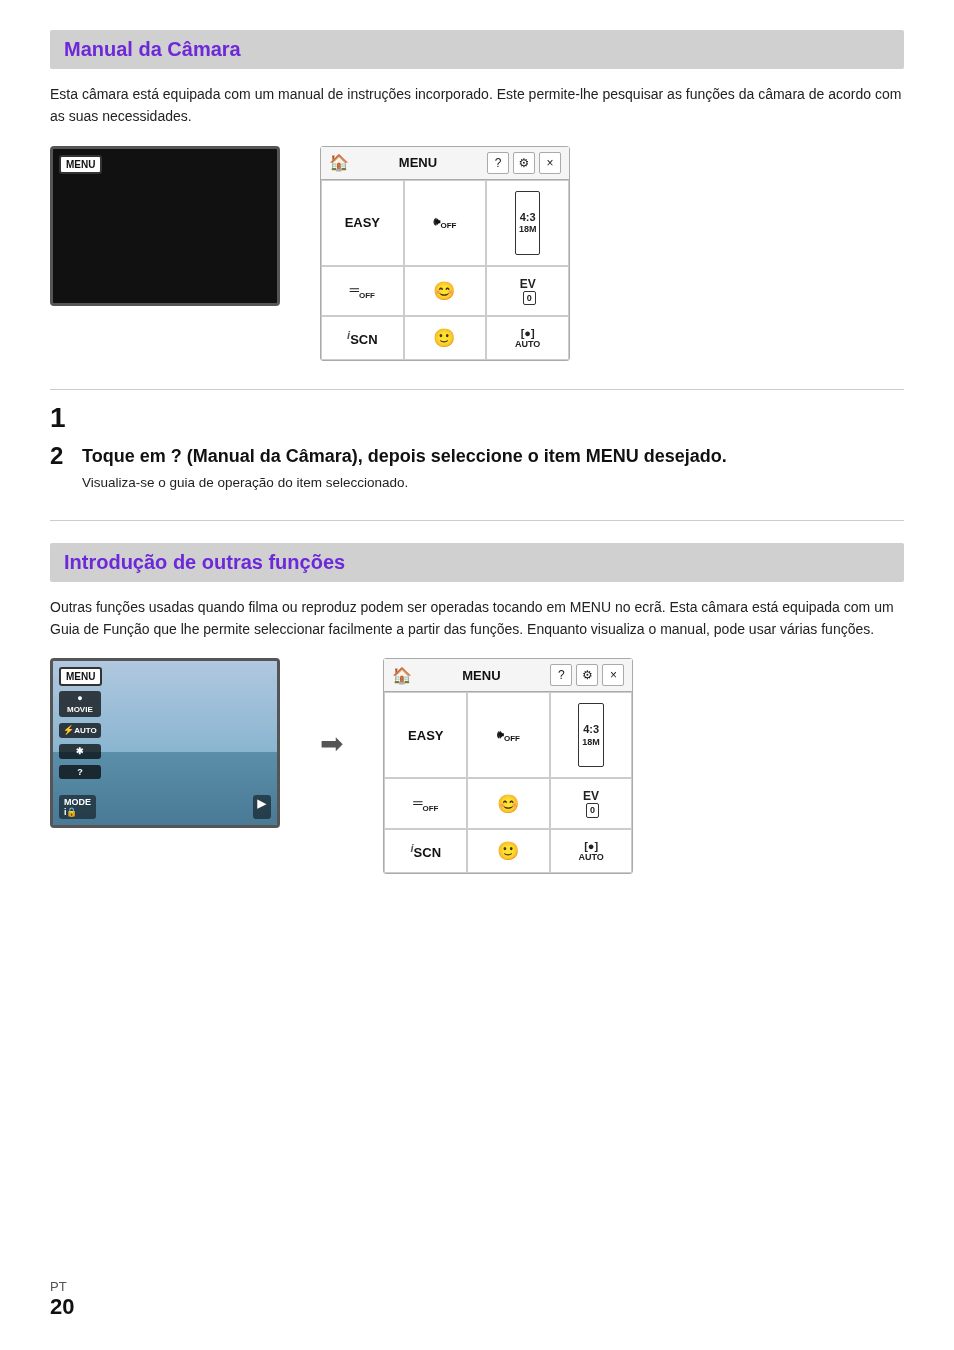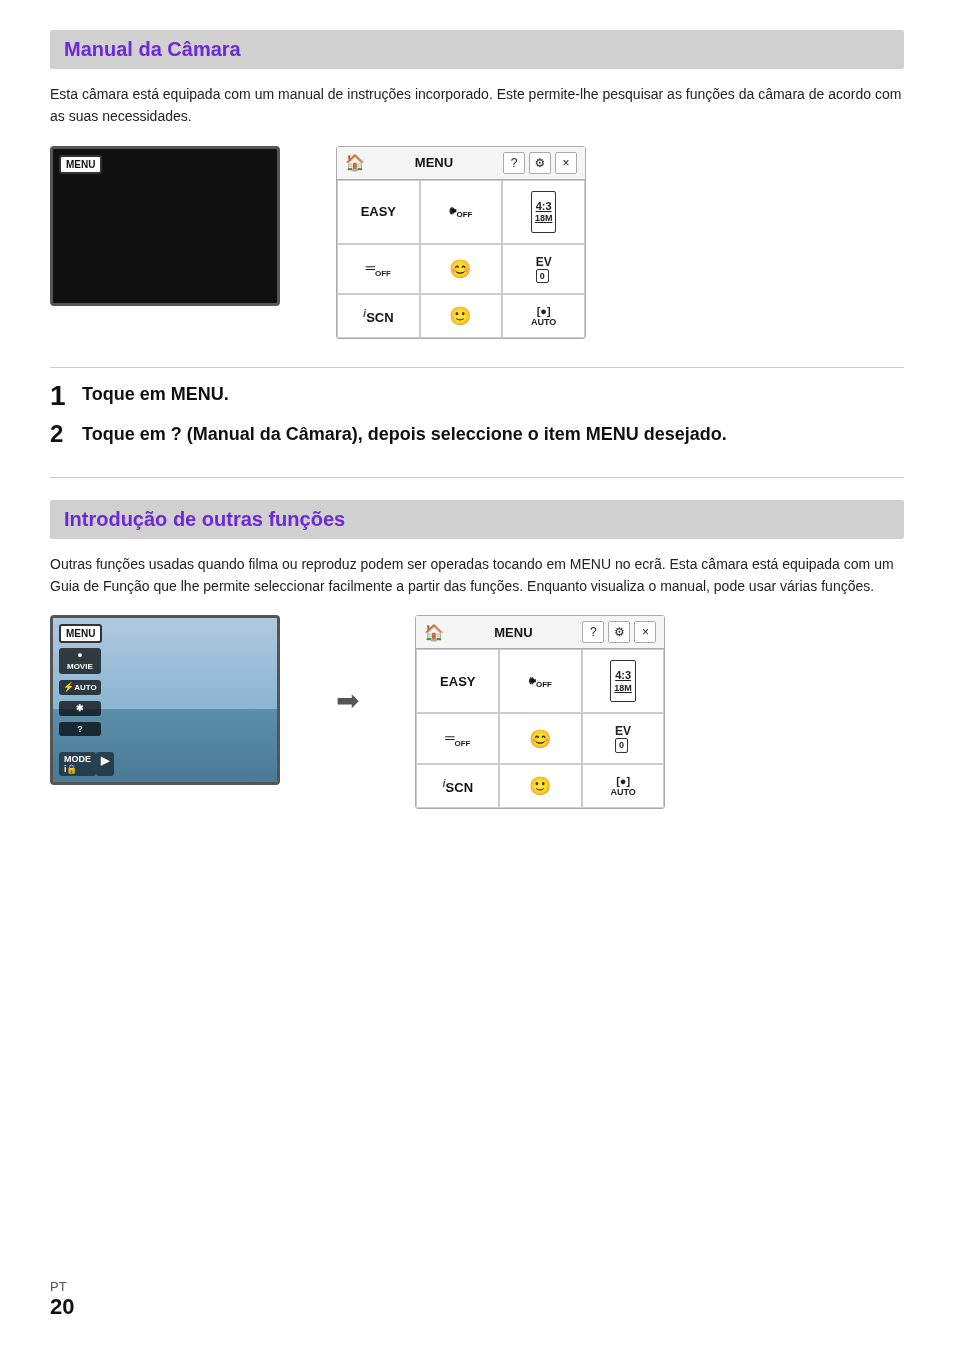--- a/index.html
+++ b/index.html
@@ -32,21 +32,21 @@
       line-height: 1.6;
       margin-bottom: 18px;
       color: #222;
     }
 
     
     .diagrams-row {
       display: flex;
       flex-direction: row;
       align-items: flex-start;
-      gap: 56px;
+      gap: 40px;
       margin-bottom: 28px;
     }
 
     
     .camera-screen {
       width: 230px;
       height: 160px;
       background: #111;
       border: 3px solid #555;
       border-radius: 4px;
@@ -117,22 +117,23 @@
       border-radius: 3px;
       font-size: 9px;
       padding: 2px 4px;
       font-weight: bold;
       text-align: center;
       line-height: 1.2;
     }
     .camera-screen-img .bottom-icons {
       position: absolute;
       bottom: 6px;
-      left: 0; right: 8px;
-      display: flex;
+      left: 0; right: 0;
+      display: flex;
+      justify-content: space-between;
       padding: 0 6px;
       z-index: 10;
     }
     .bottom-icon {
       color: #fff;
       font-size: 11px;
       font-weight: bold;
       background: rgba(0,0,0,0.5);
       border-radius: 3px;
       padding: 2px 5px;
@@ -283,21 +284,21 @@
     }
     .page-num {
       font-size: 22px;
       font-weight: bold;
       color: #111;
       display: block;
     }
     .ev-badge {
       display: flex;
       flex-direction: column;
-      align-items: flex-start;
+      align-items: flex-end;
       font-size: 11px;
       font-weight: bold;
     }
     .ev-badge .ev-top {
       font-size: 12px;
     }
     .ev-badge .ev-box {
       border: 1.5px solid #333;
       border-radius: 2px;
       font-size: 9px;
@@ -319,26 +320,25 @@
     .iscn-badge .i-letter {
       font-style: italic;
       color: #555;
       font-size: 11px;
       vertical-align: super;
     }
     
     .ratio-badge {
       border: 1.5px solid #333;
       border-radius: 2px;
-      padding: 8px 3px;
+      padding: 19px 3px;
       font-size: 11px;
       font-weight: bold;
       line-height: 1.2;
       text-align: center;
-      text-decoration: underline;
     }
     .ratio-badge .ratio-top { font-size: 11px; display: block; }
     .ratio-badge .ratio-bot { font-size: 9px; display: block; }
   </style>
 </head>
 <body>
 
 <div>
   <div class="section-header">
     <h2>Manual da Câmara</h2>
@@ -416,31 +416,29 @@
           </div>
         </div>
       </div>
     </div>
   </div>
 
   <div class="steps-section">
 
     <div class="step-item">
       <span class="step-number">1</span>
-      <div class="step-content">
-        <span class="step-title">Toque em MENU.</span>
-      </div>
     </div>
 
     <div class="step-item">
       <span class="step-number small-num">2</span>
       <div class="step-content">
         <div class="step-title">
           Toque em <span class="qmark">?</span> (Manual da Câmara), depois seleccione o item MENU desejado.
         </div>
+        <div class="step-desc">Visualiza-se o guia de operação do item seleccionado.</div>
       </div>
     </div>
   </div>
 </div>
 
 <div>
   <div class="section-header">
     <h2>Introdução de outras funções</h2>
   </div>
 

